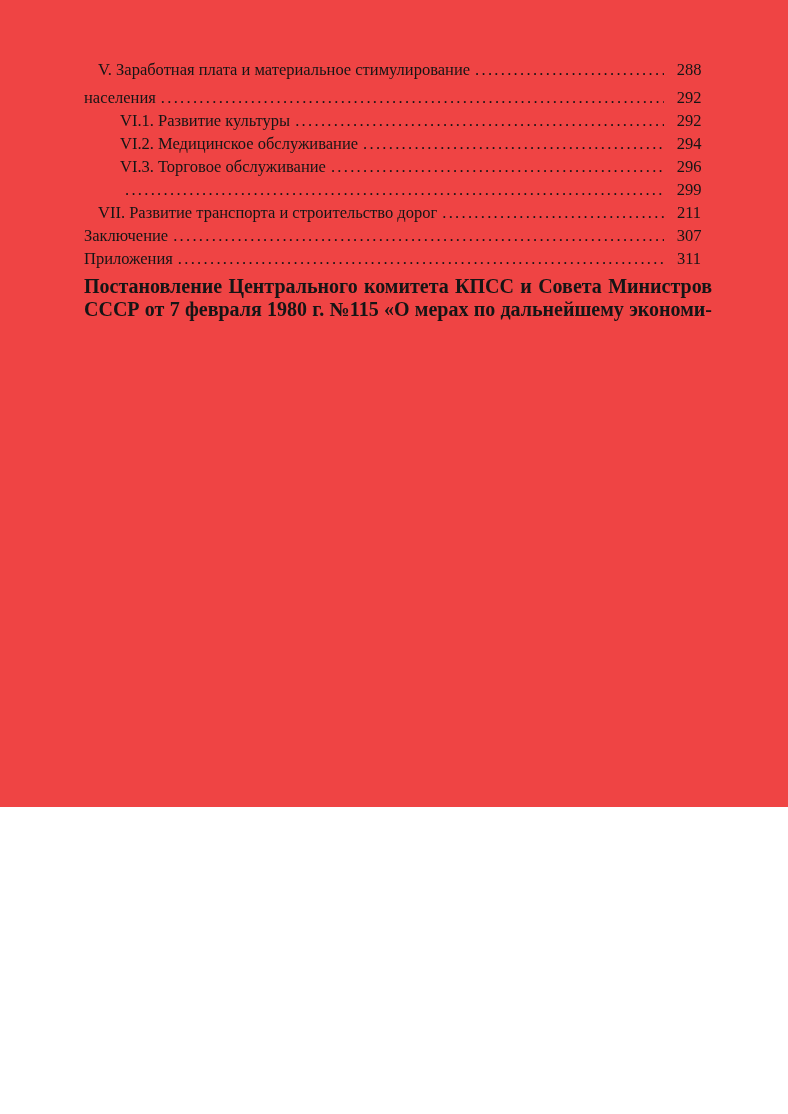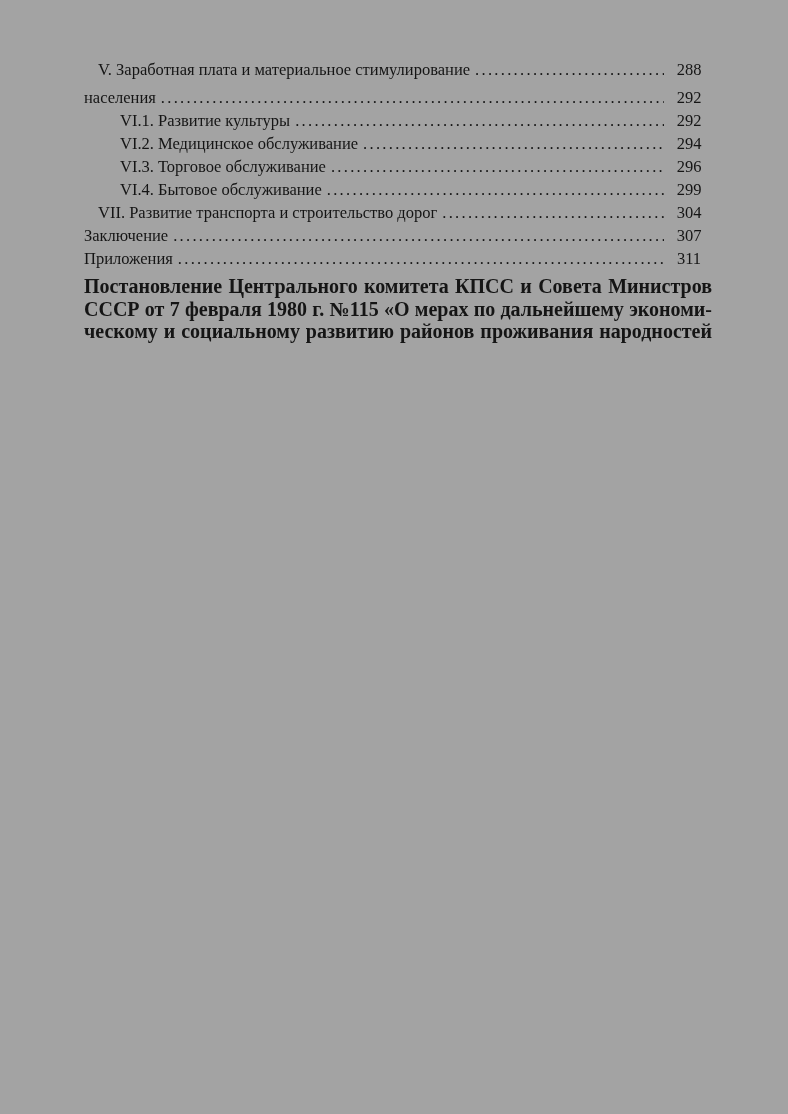--- a/index.html
+++ b/index.html
@@ -4,22 +4,22 @@
 <style>
   * { margin: 0; padding: 0; box-sizing: border-box; }
   html, body { width: 788px; background: #ffffff; }
   body {
     font-family: "Liberation Serif", "DejaVu Serif", serif;
     color: #151515;
   }
   .page {
     position: relative;
     width: 788px;
-    height: 1114px;
-    background: #a3a3a3;
+    height: 807px;
+    background: #ef4444;
     overflow: hidden;
   }
   .content {
     position: absolute;
     left: 84px;
     top: 58px;
     width: 628px;
     font-size: 16.5px;
     line-height: 23px;
   }
@@ -101,44 +101,42 @@
       <span class="pagenum">294</span>
     </div>
 
     <div class="toc-row indent-2">
       <span class="label">VI.3. Торговое обслуживание</span>
       <span class="leader"></span>
       <span class="pagenum">296</span>
     </div>
 
     <div class="toc-row indent-2">
-      <span class="label">VI.4. Бытовое обслуживание</span>
       <span class="leader"></span>
       <span class="pagenum">299</span>
     </div>
 
     <div class="toc-row indent-1">
       <span class="label">VII. Развитие транспорта и строительство дорог</span>
       <span class="leader"></span>
-      <span class="pagenum">304</span>
+      <span class="pagenum">211</span>
     </div>
 
     <div class="toc-row">
       <span class="label">Заключение</span>
       <span class="leader"></span>
       <span class="pagenum">307</span>
     </div>
 
     <div class="toc-row">
       <span class="label">Приложения</span>
       <span class="leader"></span>
       <span class="pagenum">311</span>
     </div>
 
     <div class="decree">
       <div class="jline">Постановление Центрального комитета КПСС и Совета Министров</div>
       <div class="jline">СССР от 7 февраля 1980 г. №115 «О мерах по дальнейшему экономи-</div>
-      <div class="jline">ческому и социальному развитию районов проживания народностей</div>
     </div>
 
   </div>
 
 </div>
 
 </body></html>

